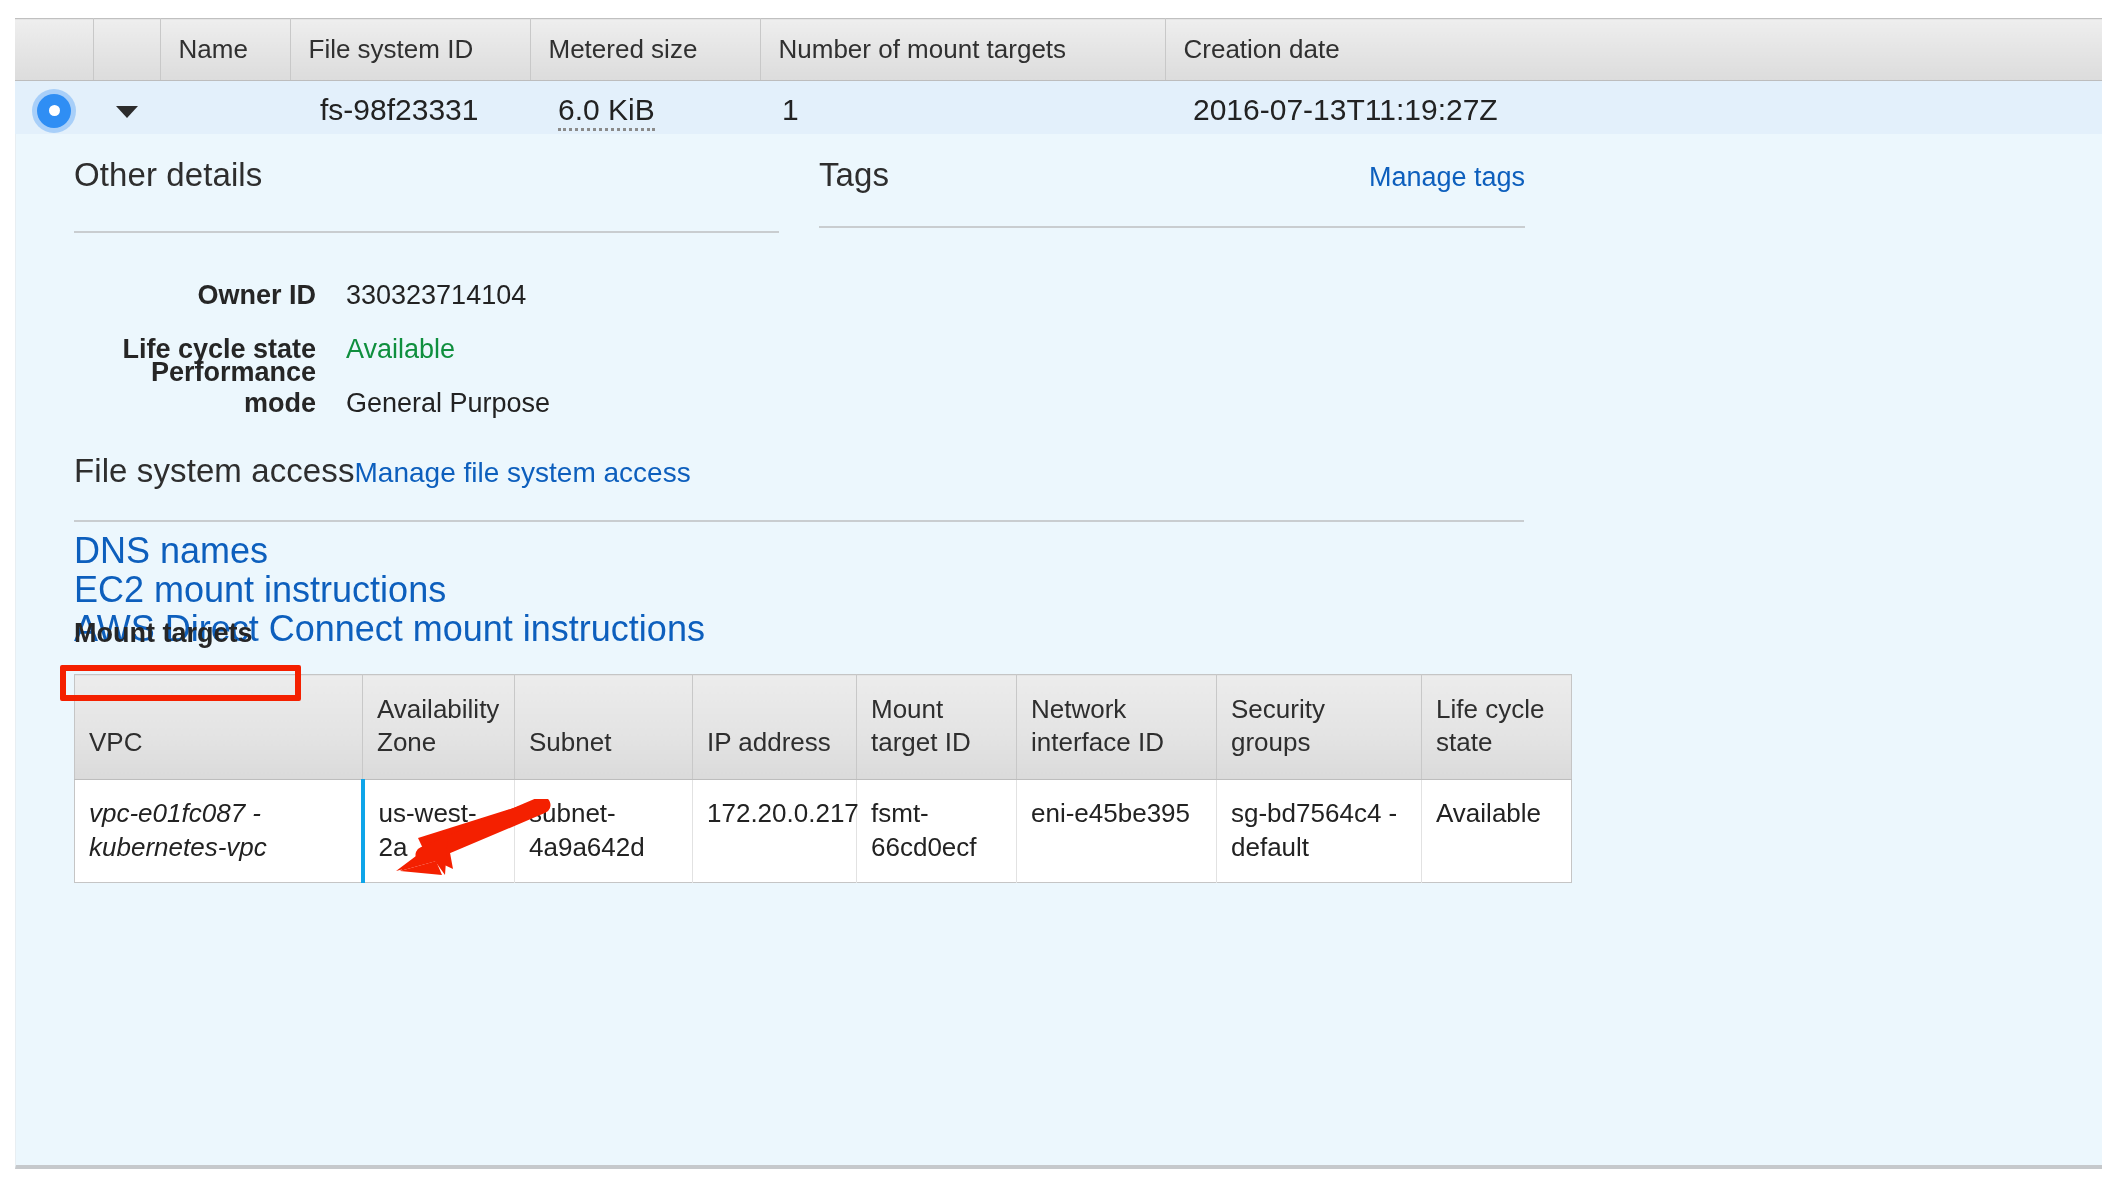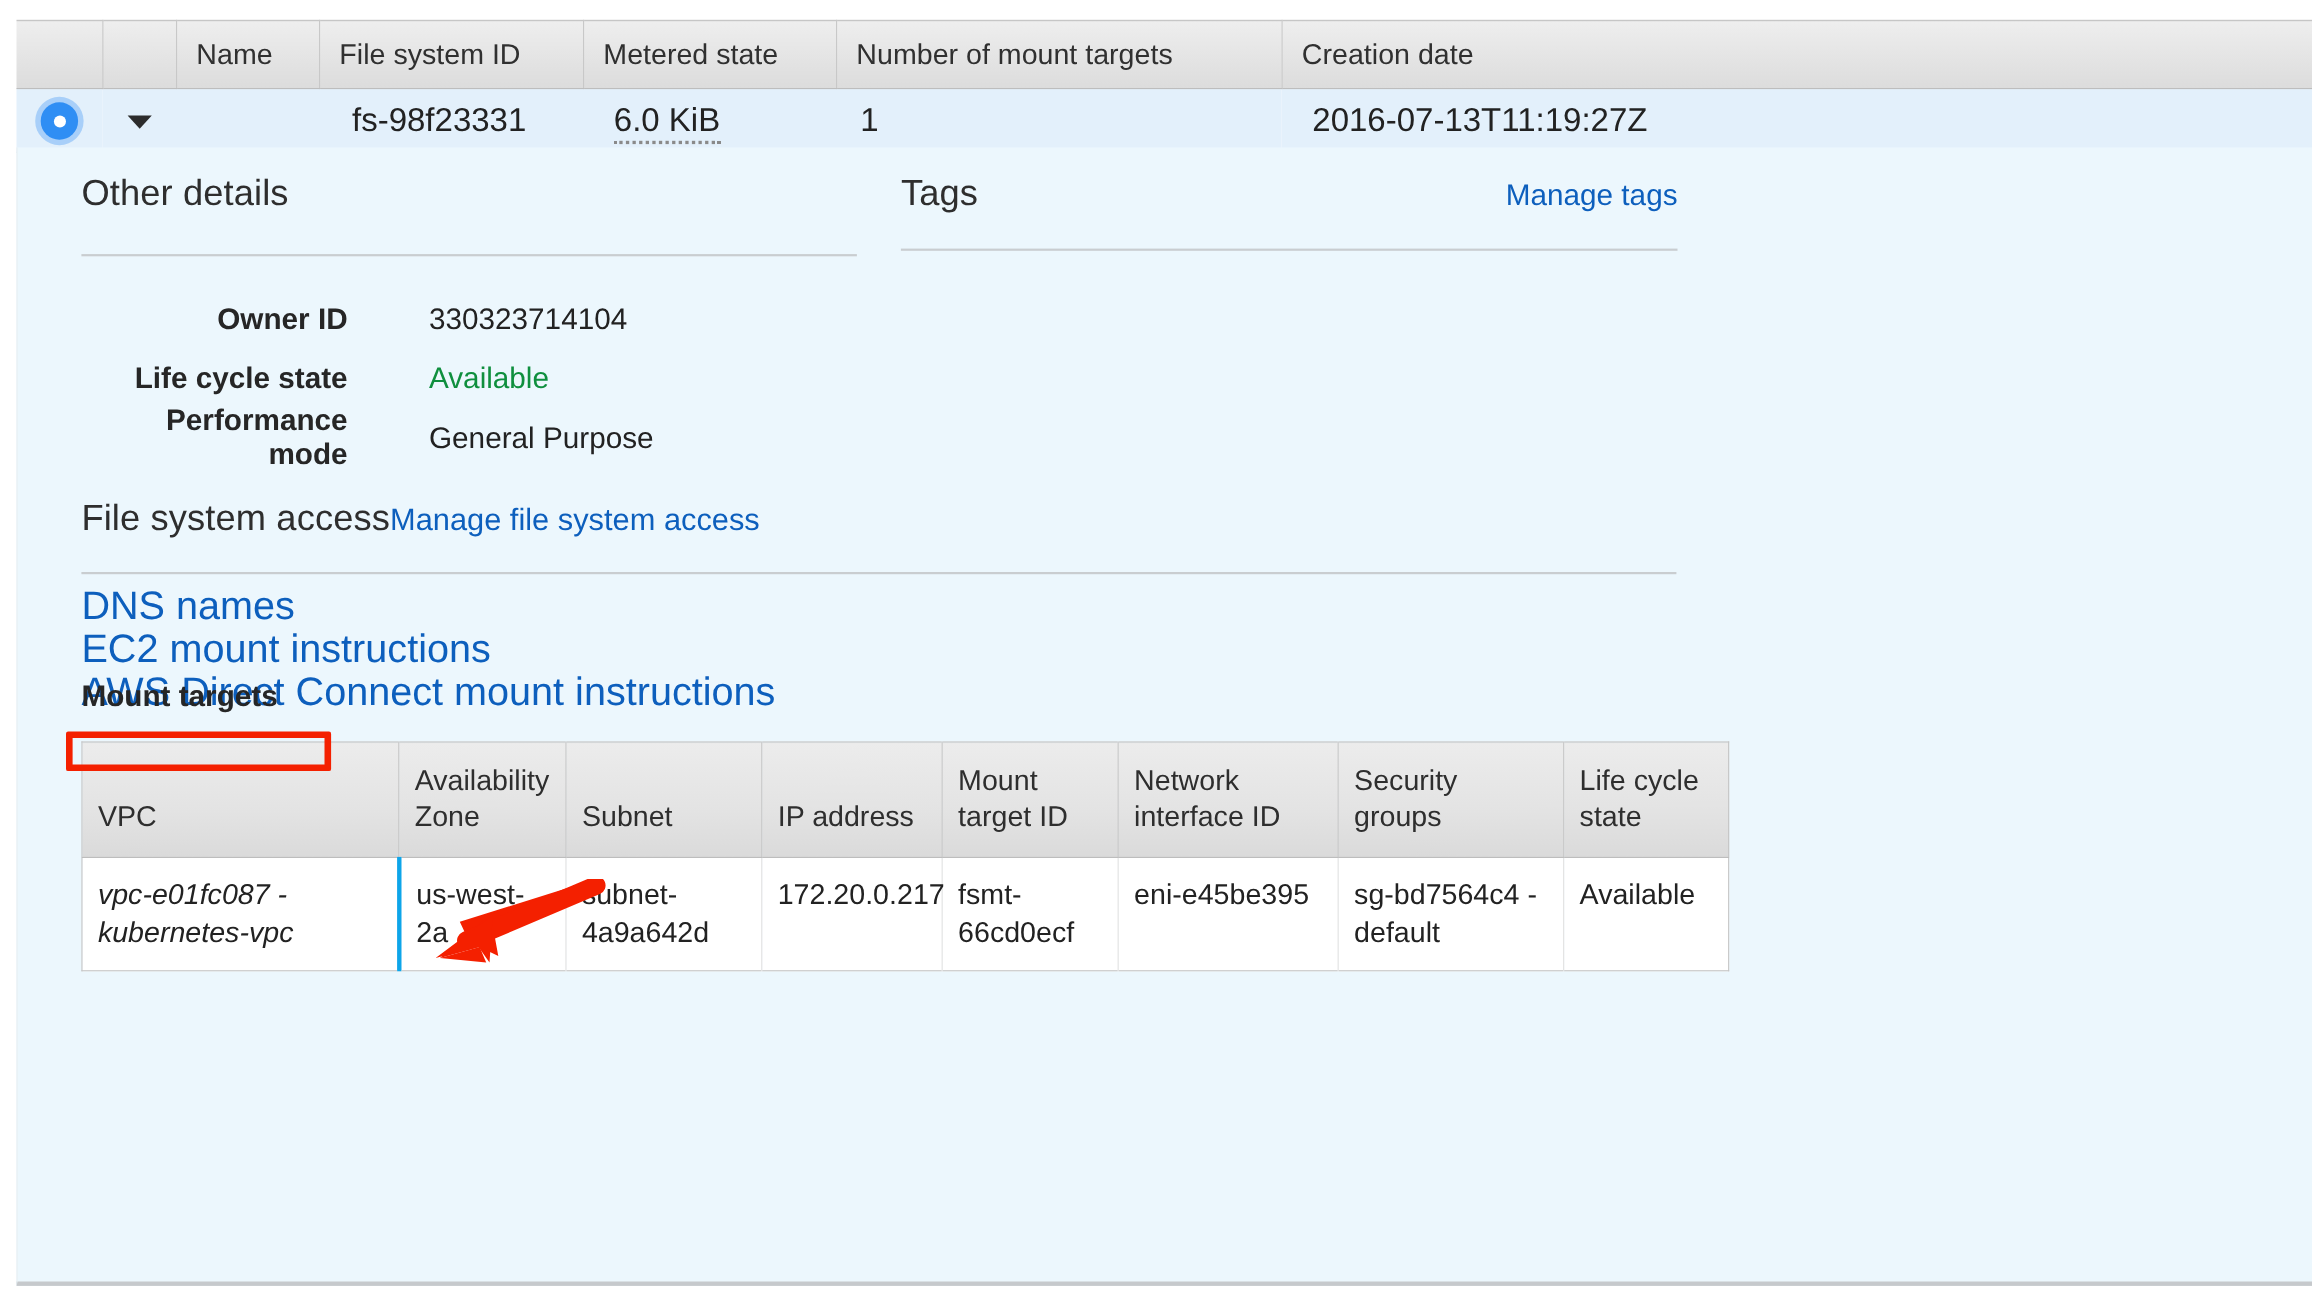--- a/index.html
+++ b/index.html
@@ -133,24 +133,23 @@
     position: absolute;
     left: 58px;
     top: 22px;
     width: 705px;
   }
   .other-details .hr { margin-top: 37px; }
 
   .kv-list { margin-top: 36px; }
   .kv-row {
     display: flex;
-    align-items: center;
+    align-items: flex-end;
     margin-bottom: 12px;
     height: 42px;
-    gap: 44px;
   }
   .kv-key {
     width: 272px;
     text-align: right;
     font-weight: bold;
     font-size: 27px;
     color: #262626;
     padding-right: 30px;
   }
   .kv-val {
@@ -297,21 +296,21 @@
 
 <div id="app">
 
   <table class="fs-table">
     <thead>
       <tr>
         <th class="col-radio"></th>
         <th class="col-expand"></th>
         <th class="col-name">Name</th>
         <th class="col-fsid">File system ID</th>
-        <th class="col-size">Metered state</th>
+        <th class="col-size">Metered size</th>
         <th class="col-targets">Number of mount targets</th>
         <th>Creation date</th>
       </tr>
     </thead>
     <tbody>
       <tr>
         <td class="radio-cell">
           <span class="radio"></span>
         </td>
         <td class="expand-cell">

